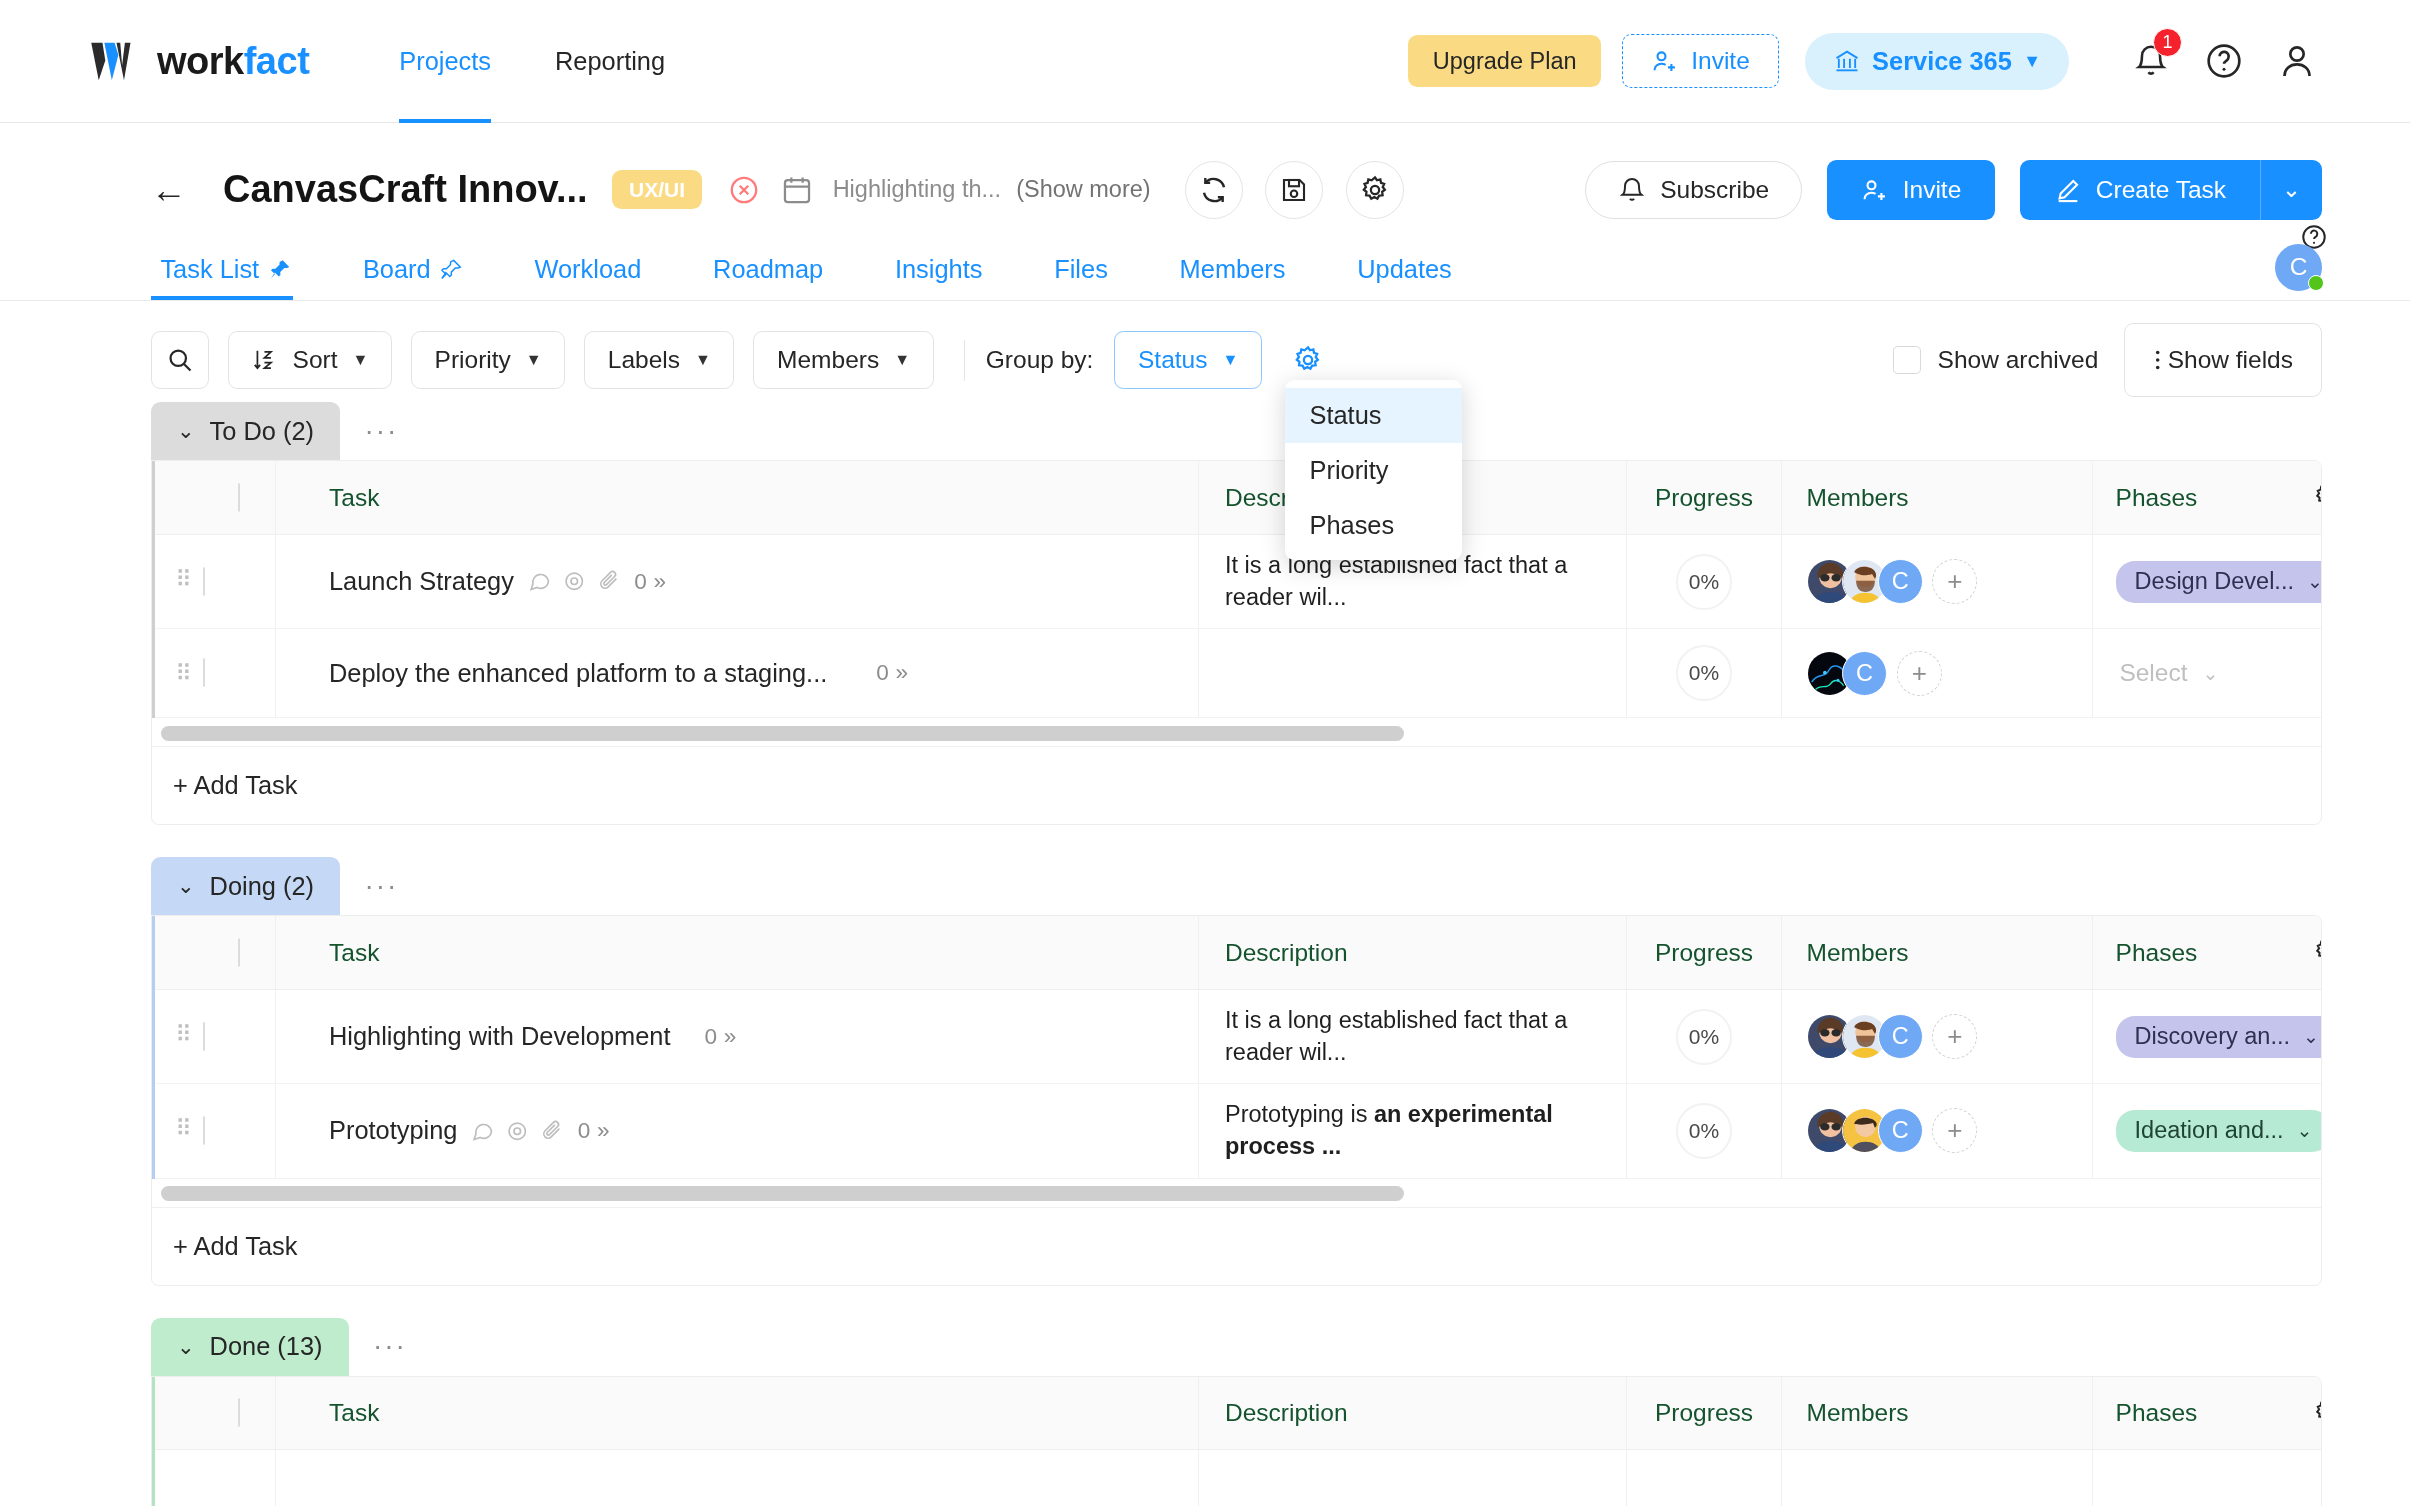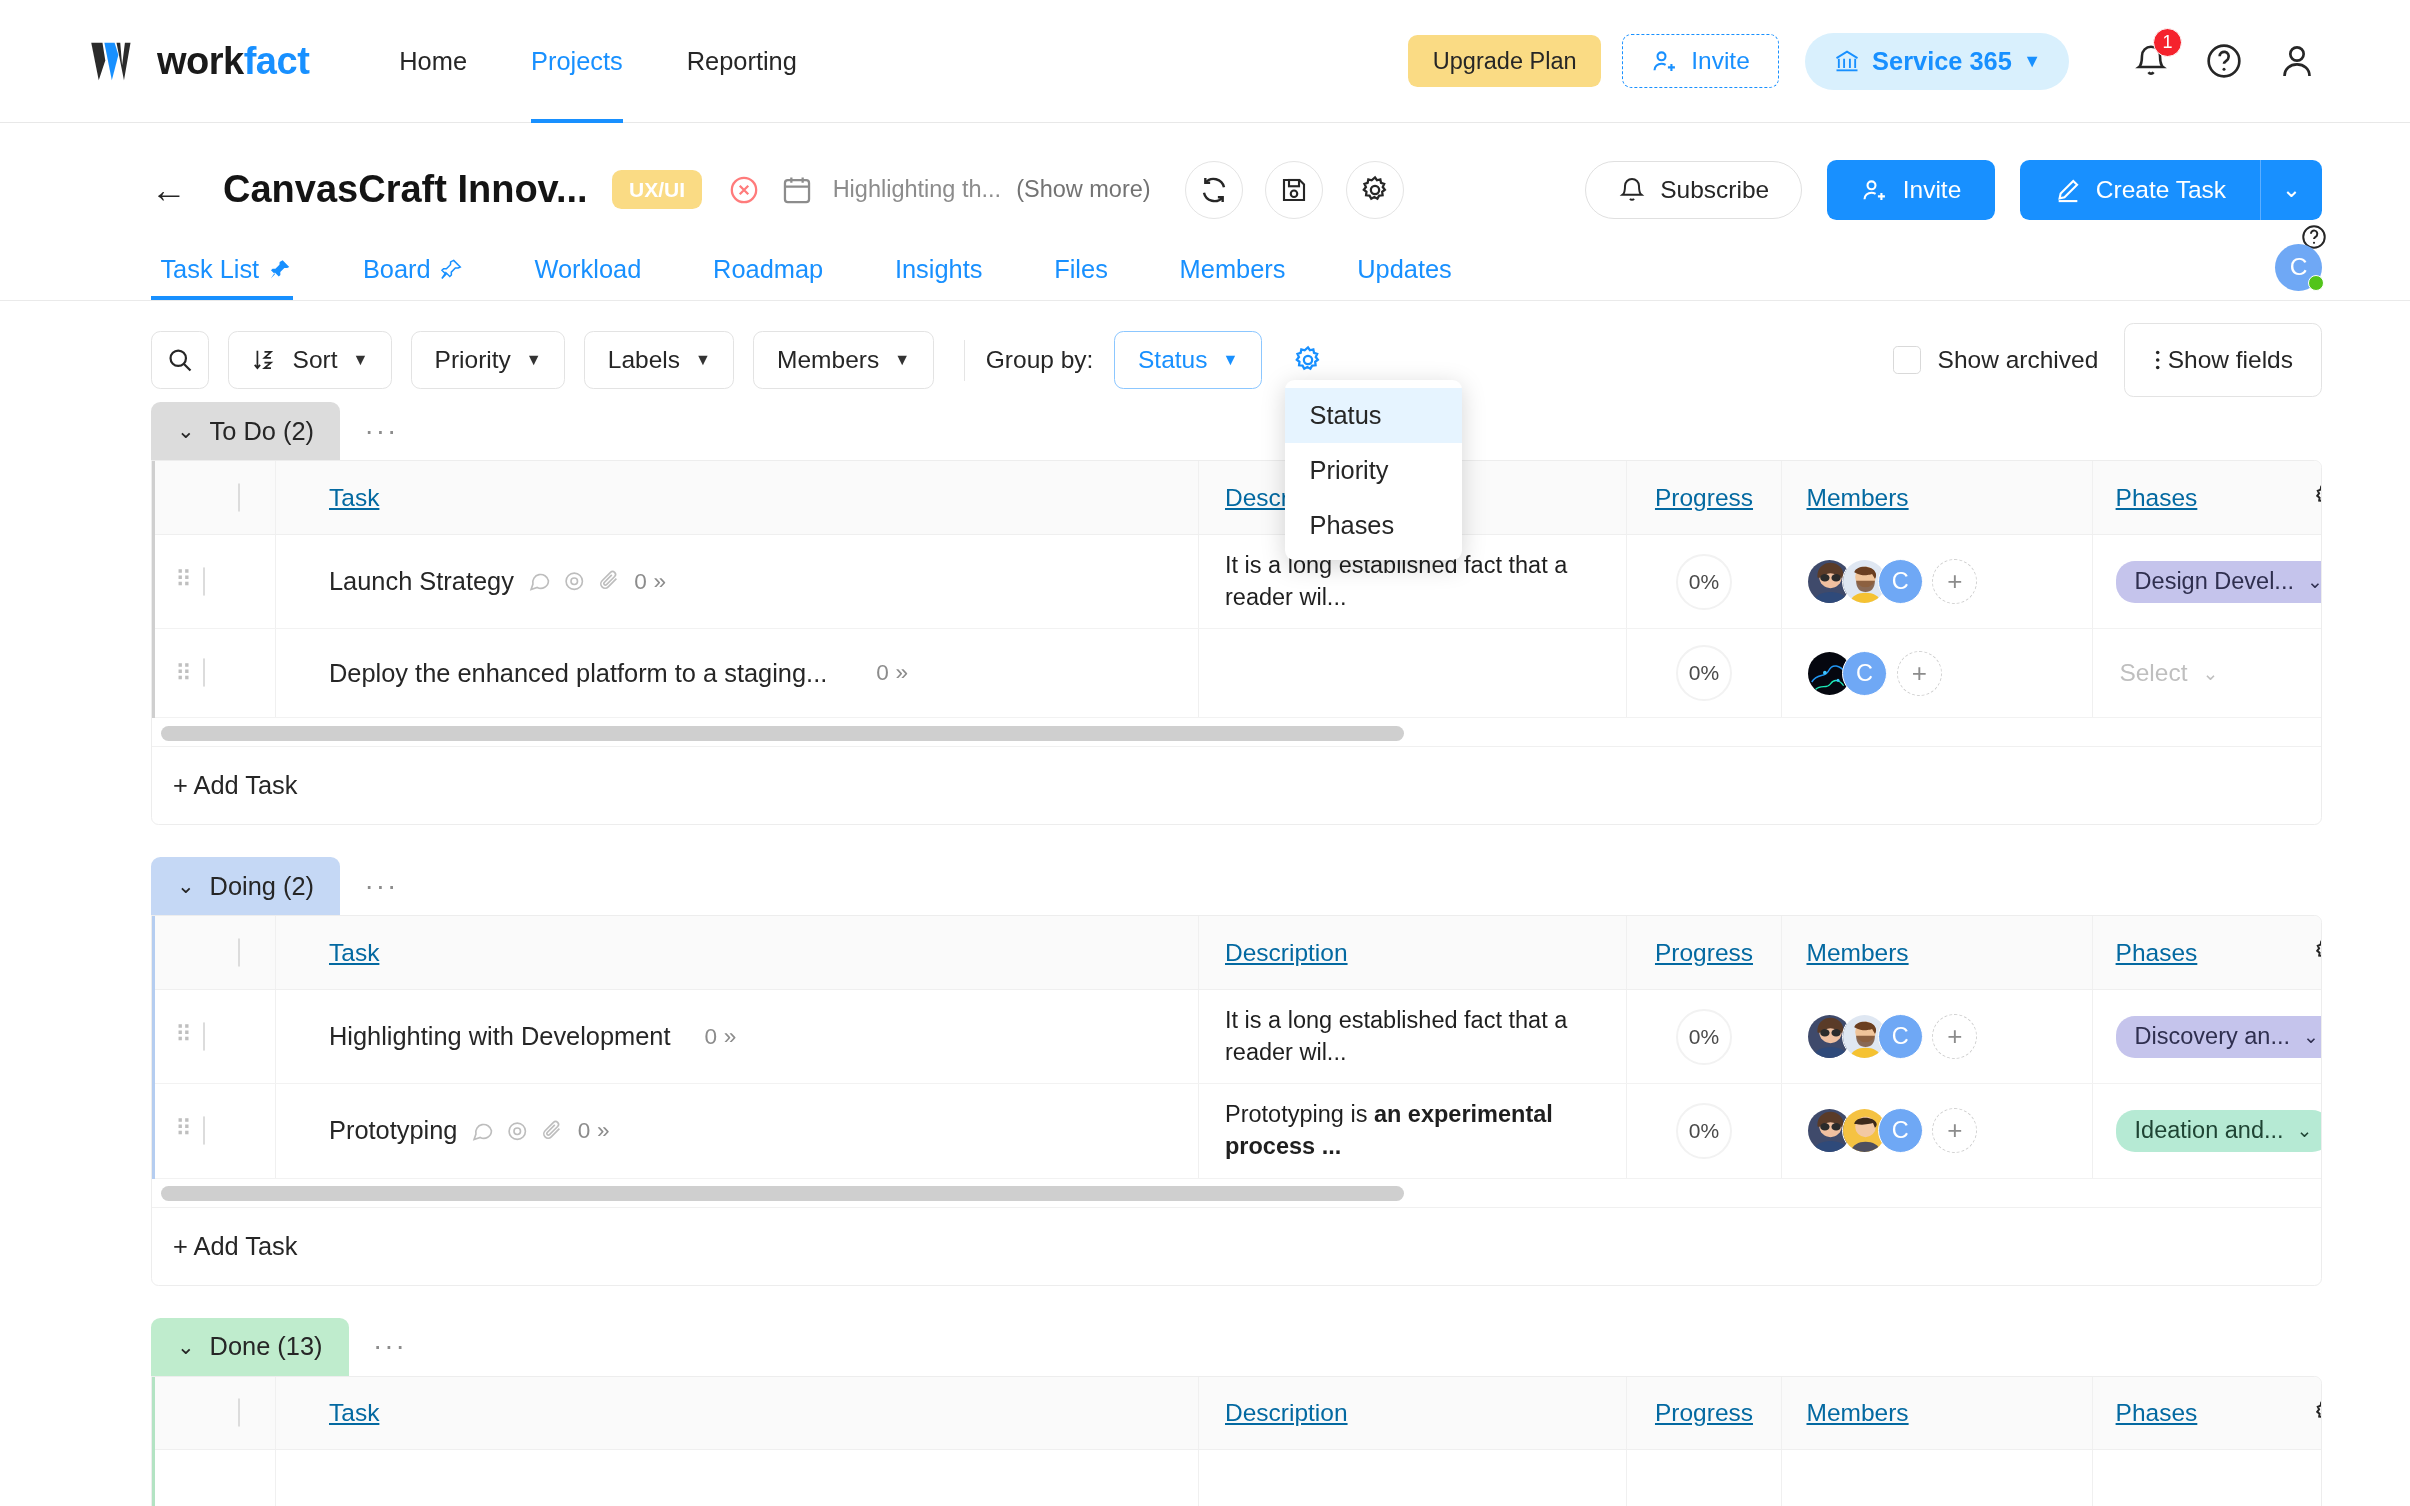--- a/index.html
+++ b/index.html
@@ -187,23 +187,23 @@
   }
   .group-pill .chev { font-size: 21px; }
   .group-dots { font-size: 28px; color: #8c8c8c; margin-left: 24.5px; letter-spacing: 1.9px; cursor: pointer; line-height: 0.6; }
 
   .table-card {
     border: 0.9px solid #ededed; border-radius: 0 7.5px 7.5px 7.5px;
     background: #fff; overflow: hidden;
   }
   .tbl { width: 100%; border-collapse: collapse; table-layout: fixed; }
   .tbl th {
-    background: #fafafa; font-size: 24.5px; font-weight: 400; color: #0369a1;
+    background: #fafafa; font-size: 24.5px; font-weight: 400; color: #14532d;
     text-align: left; padding: 21px 0; height: 73px;
-    border-bottom: 0.9px solid #efefef; vertical-align: middle; text-decoration: underline;
+    border-bottom: 0.9px solid #efefef; vertical-align: middle;
   }
   .tbl td {
     font-size: 24.5px; color: #262626; padding: 0;
     border-bottom: 0.9px solid #f2f2f2; vertical-align: middle;
     height: 89px;
   }
   .c-drag { width: 49px; }
   .c-chk  { width: 73px; }
   .c-task { width: 923px; }
   .c-desc { width: 428px; }
@@ -271,21 +271,20 @@
   <div class="logo-wrap">
     <svg class="logo-mark" viewBox="0 0 58 46">
       <path d="M2 3 L10 43 L17 22 L14 3 Z" fill="#2b2b2b"></path>
       <path d="M16 3 L24 43 L31 16 L27 3 Z" fill="#1890ff"></path>
       <path d="M29 3 L37 43 L44 3 L38 3 L35 27 L33 3 Z" fill="#2b2b2b"></path>
     </svg>
     <span class="logo-text"><span>work</span><span class="blue">fact</span></span>
   </div>
 
   <div class="nav-links">
-    <div class="nav-link">Home</div>
     <div class="nav-link active">Projects</div>
     <div class="nav-link">Reporting</div>
   </div>
 
   <div class="nav-right">
     <button class="upgrade-btn">Upgrade Plan</button>
 
     <div class="invite-dashed">
       <svg width="28" height="28" viewBox="0 0 24 24" fill="none" stroke="#1890ff" stroke-width="1.8">
         <circle cx="9" cy="8" r="3.4"></circle>

